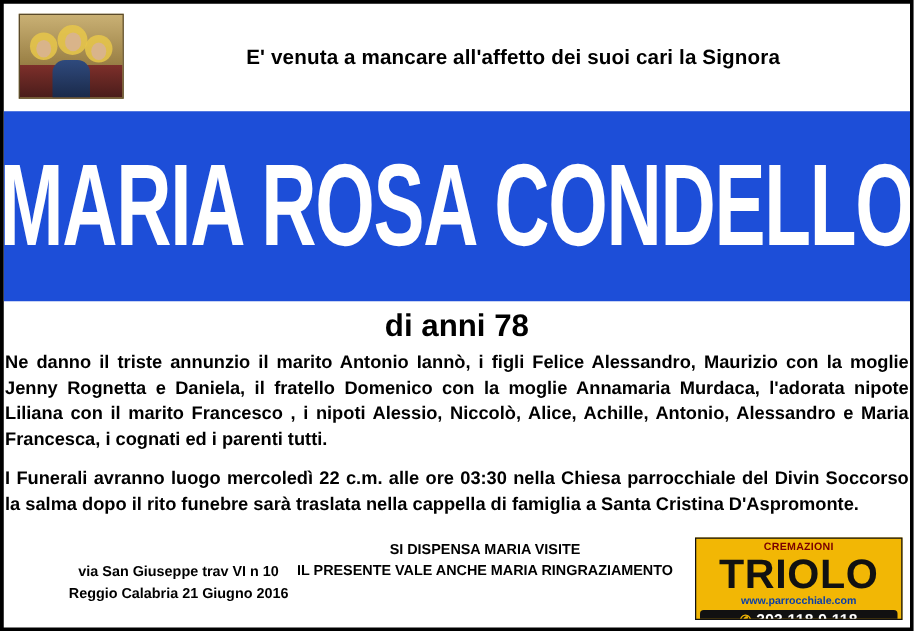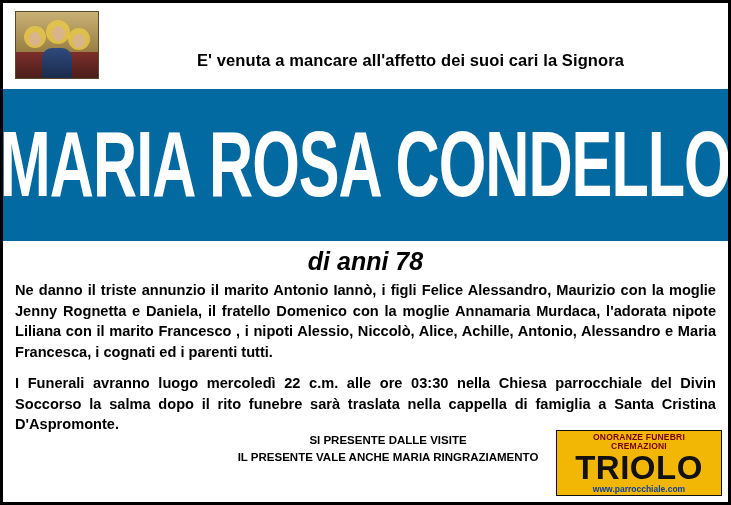--- a/index.html
+++ b/index.html
@@ -72,32 +72,32 @@
     width: 30px;
     height: 30px;
     background: linear-gradient(180deg, #2f4a7d 0%, #1b2a4a 100%);
     border-radius: 10px 10px 0 0;
   }
 
   .announce-line {
     position: absolute;
     left: 100px;
     right: 10px;
-    top: 48px;
+    top: 34px;
     text-align: center;
     font-size: 16.5px;
     font-weight: bold;
     color: #000000;
     letter-spacing: .1px;
   }
 
   
   .name-band {
     width: 100%;
-    background: #0369a1;
+    background: #1d4ed8;
     height: 152px;
     display: flex;
     align-items: center;
     justify-content: center;
     overflow: hidden;
   }
   .name-text {
     color: #ffffff;
     font-family: "Liberation Sans", sans-serif;
     font-weight: bold;
@@ -110,26 +110,25 @@
   }
 
   
   .age {
     text-align: center;
     font-size: 25px;
     font-weight: bold;
     margin-top: 6px;
     margin-bottom: 4px;
     color: #000;
-    font-style: italic;
   }
 
   
   .body-block {
-    padding: 0 12px;
+    padding: 0 1px;
   }
   .para {
     font-size: 14.6px;
     font-weight: bold;
     color: #000;
     text-align: justify;
     text-justify: inter-word;
     line-height: 1.42;
     margin: 0 0 2px 0;
   }
@@ -246,27 +245,30 @@
 
   <div class="age">di anni 78</div>
 
   <div class="body-block">
     <p class="para">Ne danno il triste annunzio il marito Antonio Iannò, i figli Felice Alessandro, Maurizio con la moglie Jenny Rognetta e Daniela, il fratello Domenico con la moglie Annamaria Murdaca, l'adorata nipote Liliana con il marito Francesco ,  i nipoti Alessio, Niccolò, Alice, Achille, Antonio, Alessandro e Maria Francesca, i cognati  ed i parenti tutti.</p>
     <p class="para funeral">I Funerali avranno luogo mercoledì 22 c.m. alle ore 03:30 nella Chiesa parrocchiale del Divin Soccorso la salma dopo il rito funebre sarà traslata nella cappella di famiglia a Santa Cristina D'Aspromonte.</p>
   </div>
 
   <div class="footer">
     <div class="footer-center">
-      <div>SI PRESENTE DALLE VISITE</div>
+      <div>SI DISPENSA MARIA VISITE</div>
       <div>IL PRESENTE VALE ANCHE MARIA RINGRAZIAMENTO</div>
+    </div>
+    <div class="footer-left">
+      <div>via San Giuseppe trav VI n 10</div>
+      <div>Reggio Calabria 21 Giugno 2016</div>
     </div>
 
     <div class="agency">
       <div class="ag-top">
-        <div>ONORANZE FUNEBRI</div>
         <div>CREMAZIONI</div>
       </div>
       <div class="ag-name">TRIOLO</div>
       <div class="ag-site">www.parrocchiale.com</div>
       <div class="ag-phone-bar">
         <span class="tel-dot">✆</span>
         <span>393.118.9.118</span>
       </div>
     </div>
   </div>

